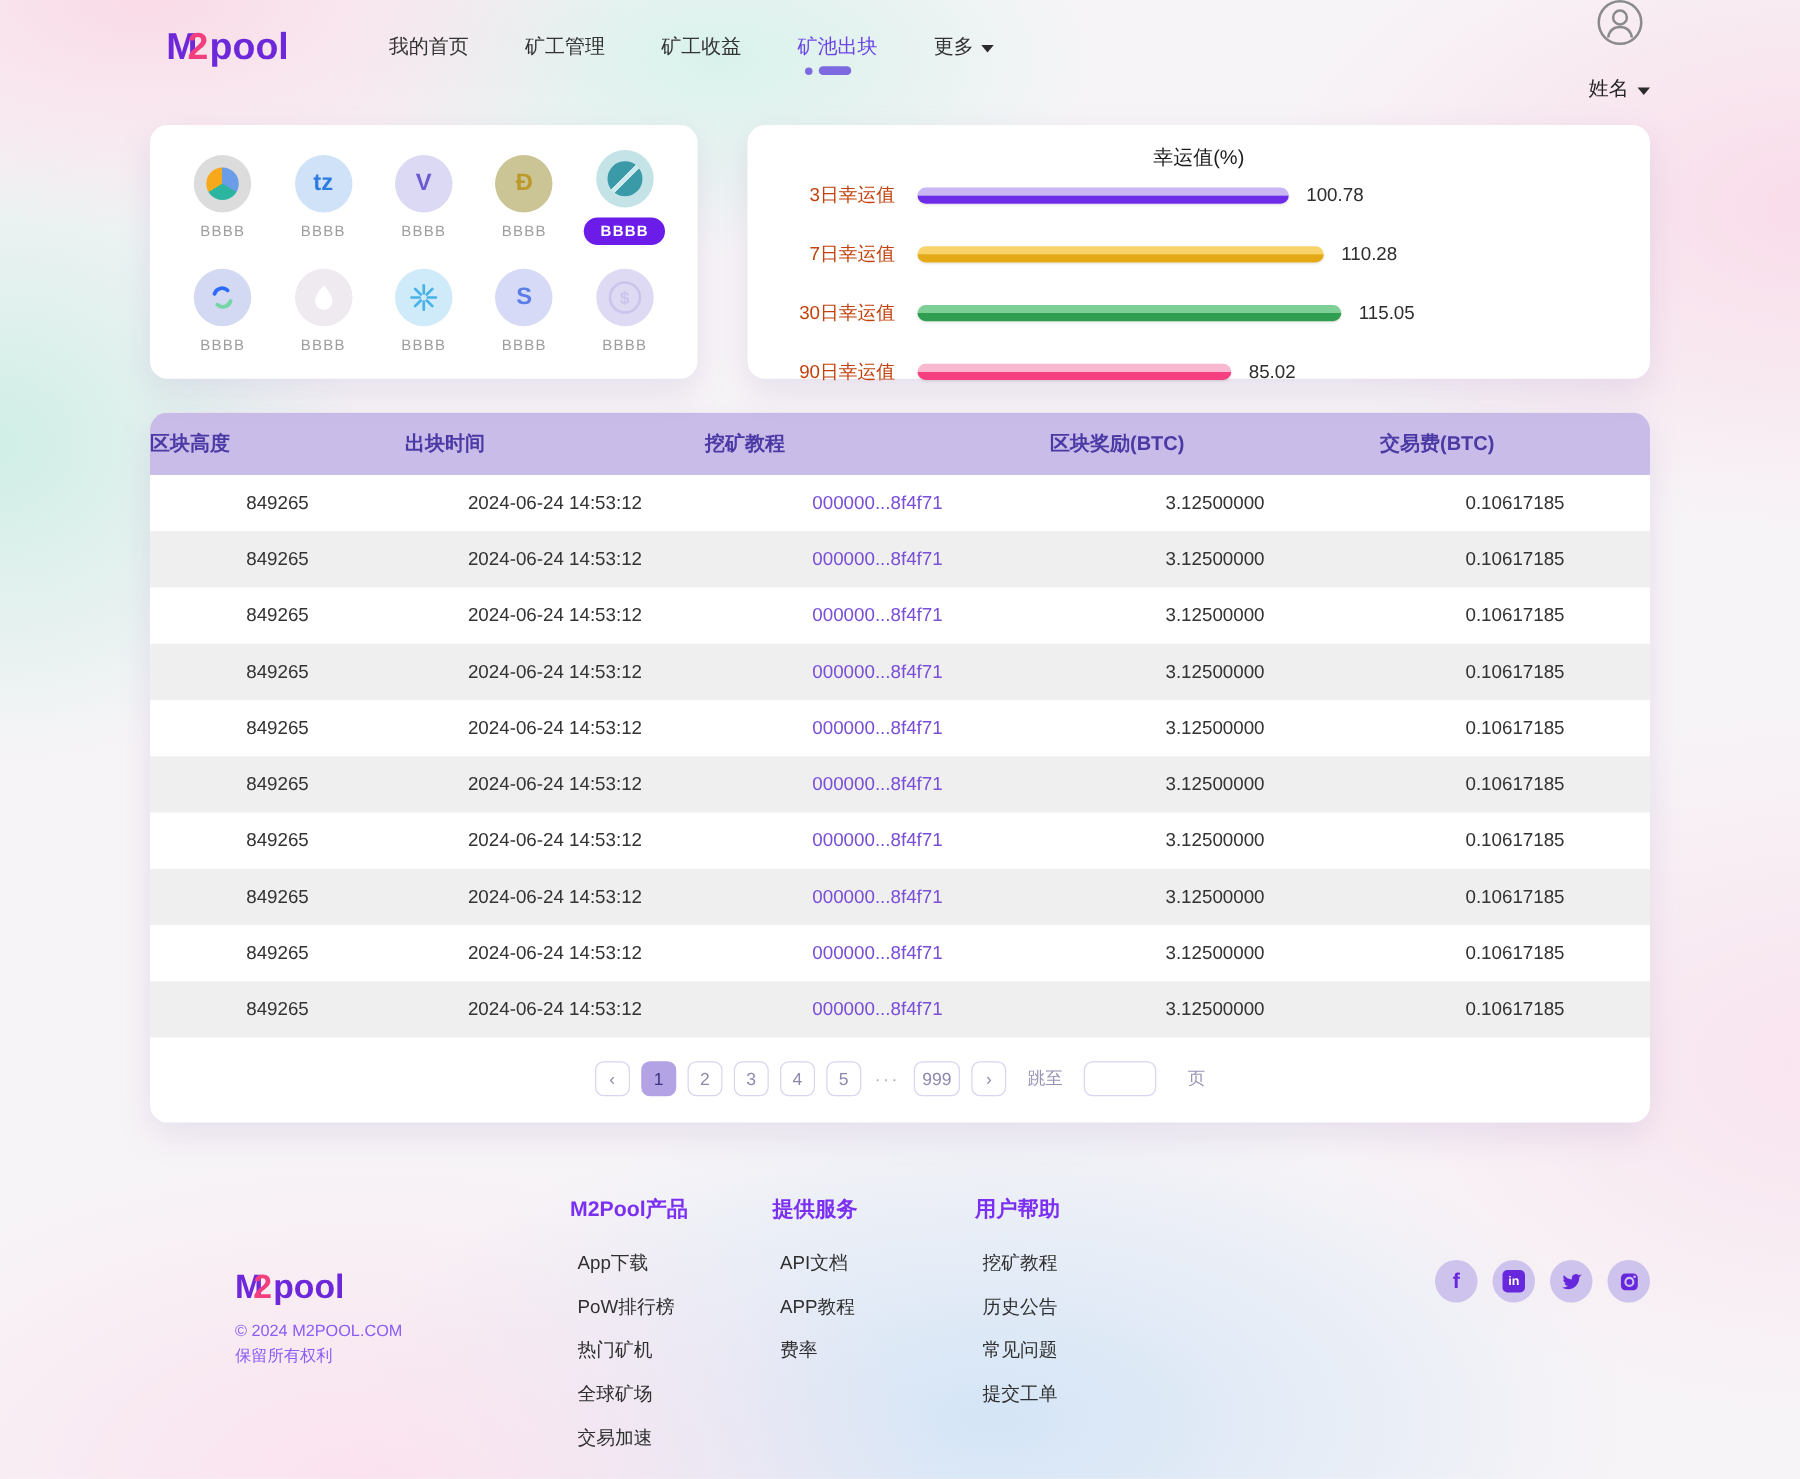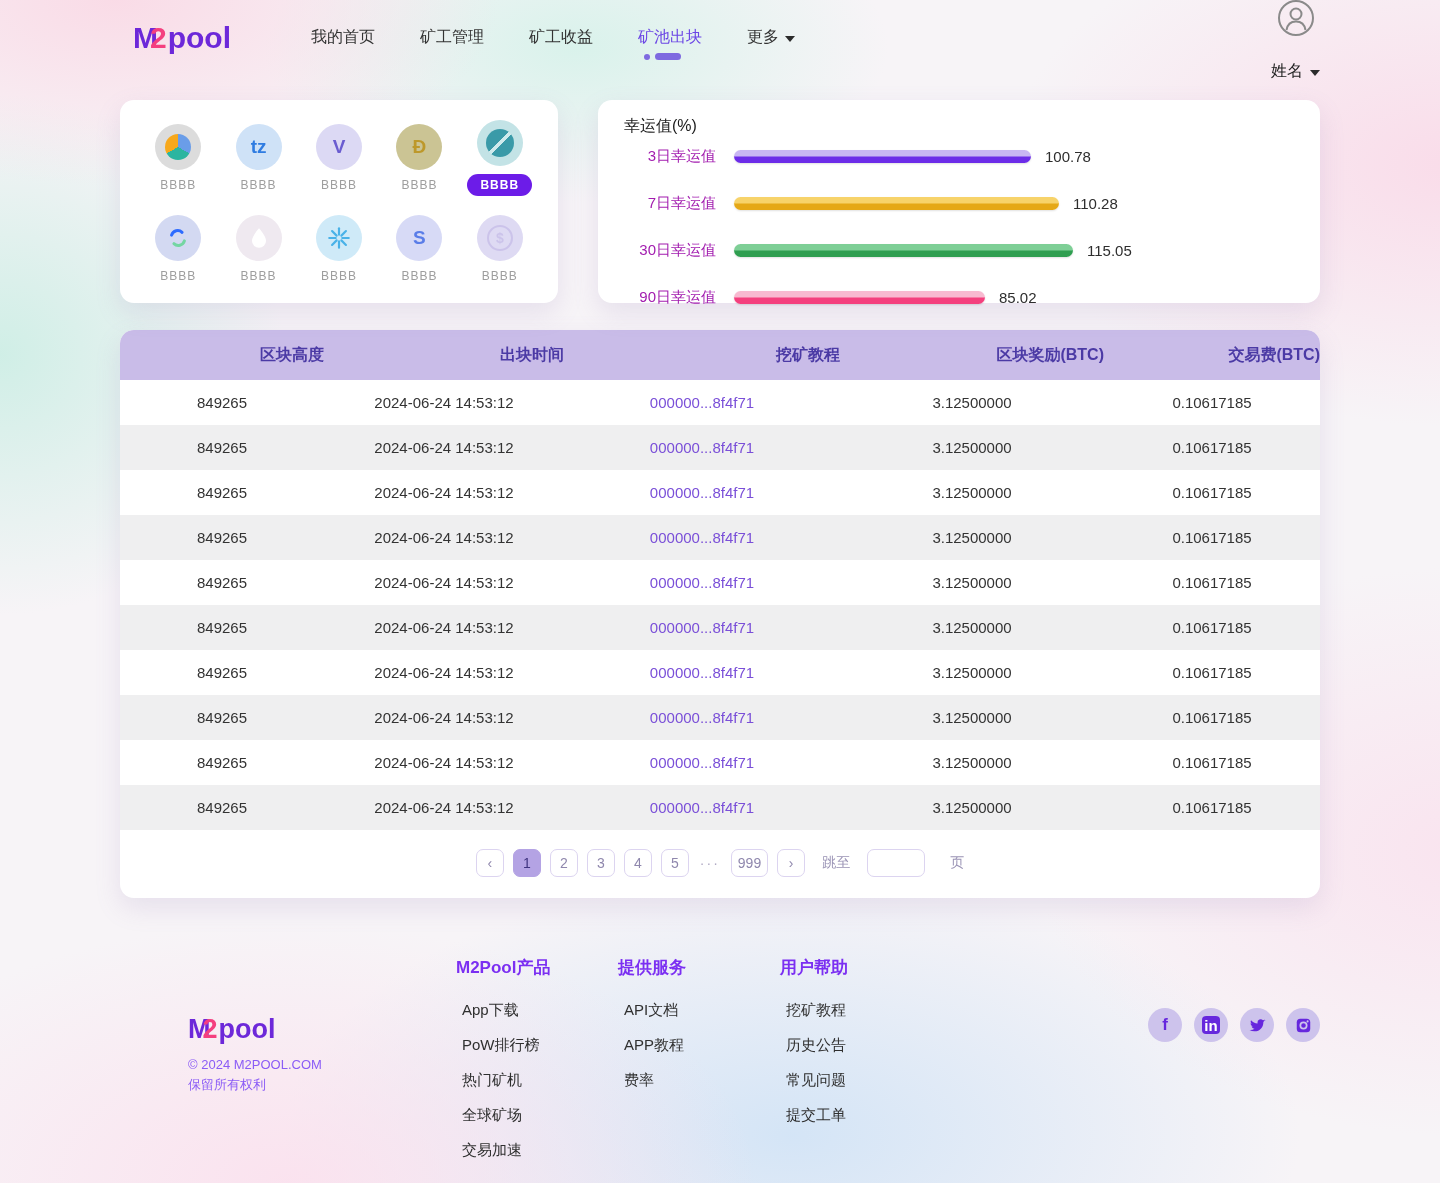--- a/index.html
+++ b/index.html
@@ -47,31 +47,31 @@
   .coin-label { font-size:12px; color:#9e9e9e; letter-spacing:1px; }
   .coin-label.selected { background:#6c1ce8; color:#fff; padding:4px 13px; border-radius:14px; font-size:12px; font-weight:700; }
   .pie { width:26px; height:26px; border-radius:50%;
          background:conic-gradient(#6a9de8 0 120deg, #2cb5a0 120deg 240deg, #f7a81b 240deg 360deg); }
   .ont { width:28px; height:28px; border-radius:50%;
          background:linear-gradient(135deg,#3a9aa8 45%,#cfeaec 45% 55%,#3a9aa8 55%); }
   .dollar { width:26px; height:26px; border-radius:50%; border:2px solid #cbc3ea; color:#cbc3ea;
             display:flex; align-items:center; justify-content:center; font-size:14px; font-weight:700; }
   
   .chart-card { width:722px; height:203px; padding:16px 26px 14px; }
-  .chart-title { text-align:left; font-size:16px; color:#1c1c1c; font-weight:500; }
+  .chart-title { text-align:center; font-size:16px; color:#1c1c1c; font-weight:500; }
   .chart-rows { margin-top:10px; display:flex; flex-direction:column; gap:28px; }
   .chart-row { display:flex; align-items:center; }
-  .bar-label { width:92px; text-align:right; font-size:15px; color:#a21caf; flex:none; }
+  .bar-label { width:92px; text-align:right; font-size:15px; color:#c2410c; flex:none; }
   .bar-wrap { margin-left:18px; flex:none; }
   .bar { height:13px; border-radius:7px; box-shadow:0 1px 2px rgba(0,0,0,.12); }
   .bar-value { margin-left:14px; font-size:15px; color:#2e2e2e; }
   
   .table-card { margin-top:27px; width:1200px; overflow:hidden; padding-bottom:2px; }
   table { width:100%; border-collapse:collapse; }
-  thead th { background:#c9bce8; color:#4b3aa5; font-size:16px; font-weight:600; height:50px; text-align:right; }
+  thead th { background:#c9bce8; color:#4b3aa5; font-size:16px; font-weight:600; height:50px; text-align:left; }
   thead th:first-child { border-top-left-radius:12px; }
   thead th:last-child { border-top-right-radius:12px; }
   tbody td { height:45px; text-align:center; font-size:15px; color:#333; }
   tbody tr:nth-child(even) { background:#efeff0; }
   .hash-link { color:#7a4fd8; cursor:pointer; }
   
   .pagination { height:66px; display:flex; align-items:center; justify-content:center; gap:9px; }
   .pg-btn { min-width:28px; height:28px; padding:0 6px; border:1px solid #dcd4f0; border-radius:7px; background:#fff;
             color:#8f87ad; font-size:14px; display:flex; align-items:center; justify-content:center; cursor:pointer; }
   .pg-btn.active { background:#b4a3e4; border-color:#b4a3e4; color:#3f3380; }
@@ -84,21 +84,21 @@
   .f-logo-block { width:268px; padding-top:58px; }
   .f-logo { font-size:27px; }
   .f-copy { font-size:13px; color:#8b5cf6; margin-top:10px; line-height:1.5; }
   .f-cols { display:flex; gap:58px; }
   .f-col { min-width:104px; }
   .f-col-title { color:#7b2ff2; font-weight:700; font-size:17px; margin-bottom:14px; }
   .f-link { font-size:15px; color:#2f2f2f; padding:8px 0 8px 6px; cursor:pointer; }
   .f-social { margin-left:auto; margin-top:52px; display:flex; gap:12px; }
   .s-circle { width:34px; height:34px; border-radius:50%; background:#cdc3ec; display:flex; align-items:center;
               justify-content:center; cursor:pointer; color:#6627dd; font-weight:800; font-size:17px; }
-  .s-in { width:18px; height:18px; background:#6627dd; border-radius:4px; color:#fff; font-size:15px; font-weight:700;
+  .s-in { width:18px; height:18px; background:#6627dd; border-radius:4px; color:#fff; font-size:10px; font-weight:700;
           display:flex; align-items:center; justify-content:center; }
 </style>
 </head>
 <body>
 
 <div class="header">
   <div class="logo">
     <span class="lm">M</span>
       <span class="l2">2</span>
       <span class="lp">pool</span>

